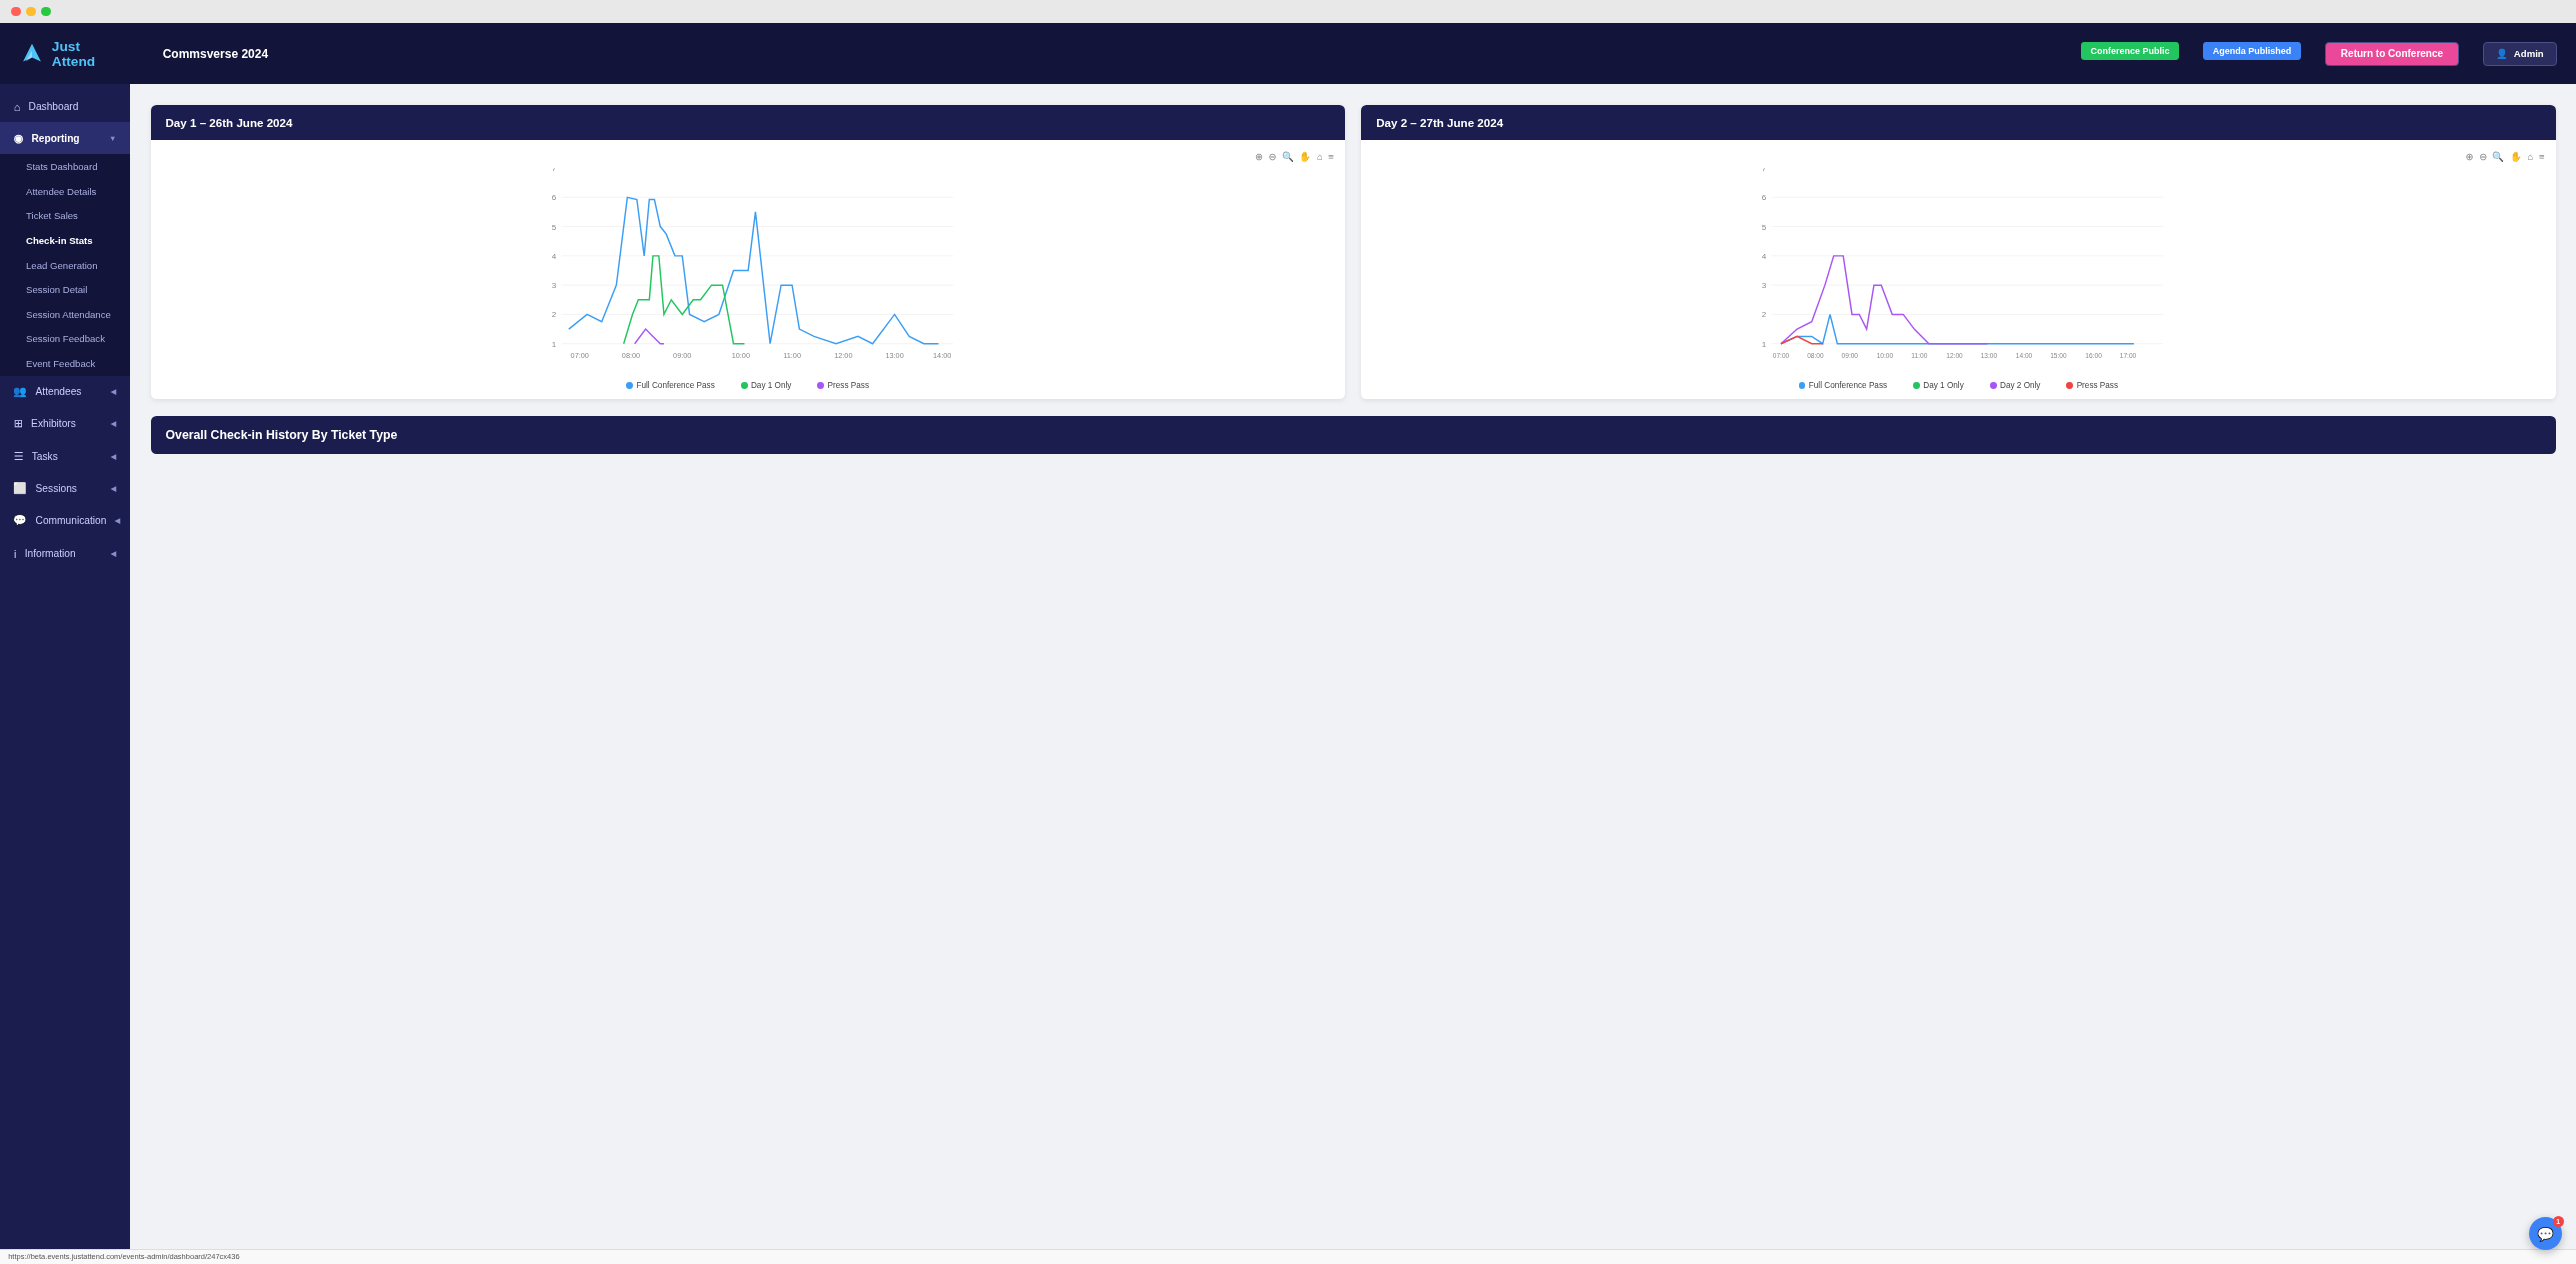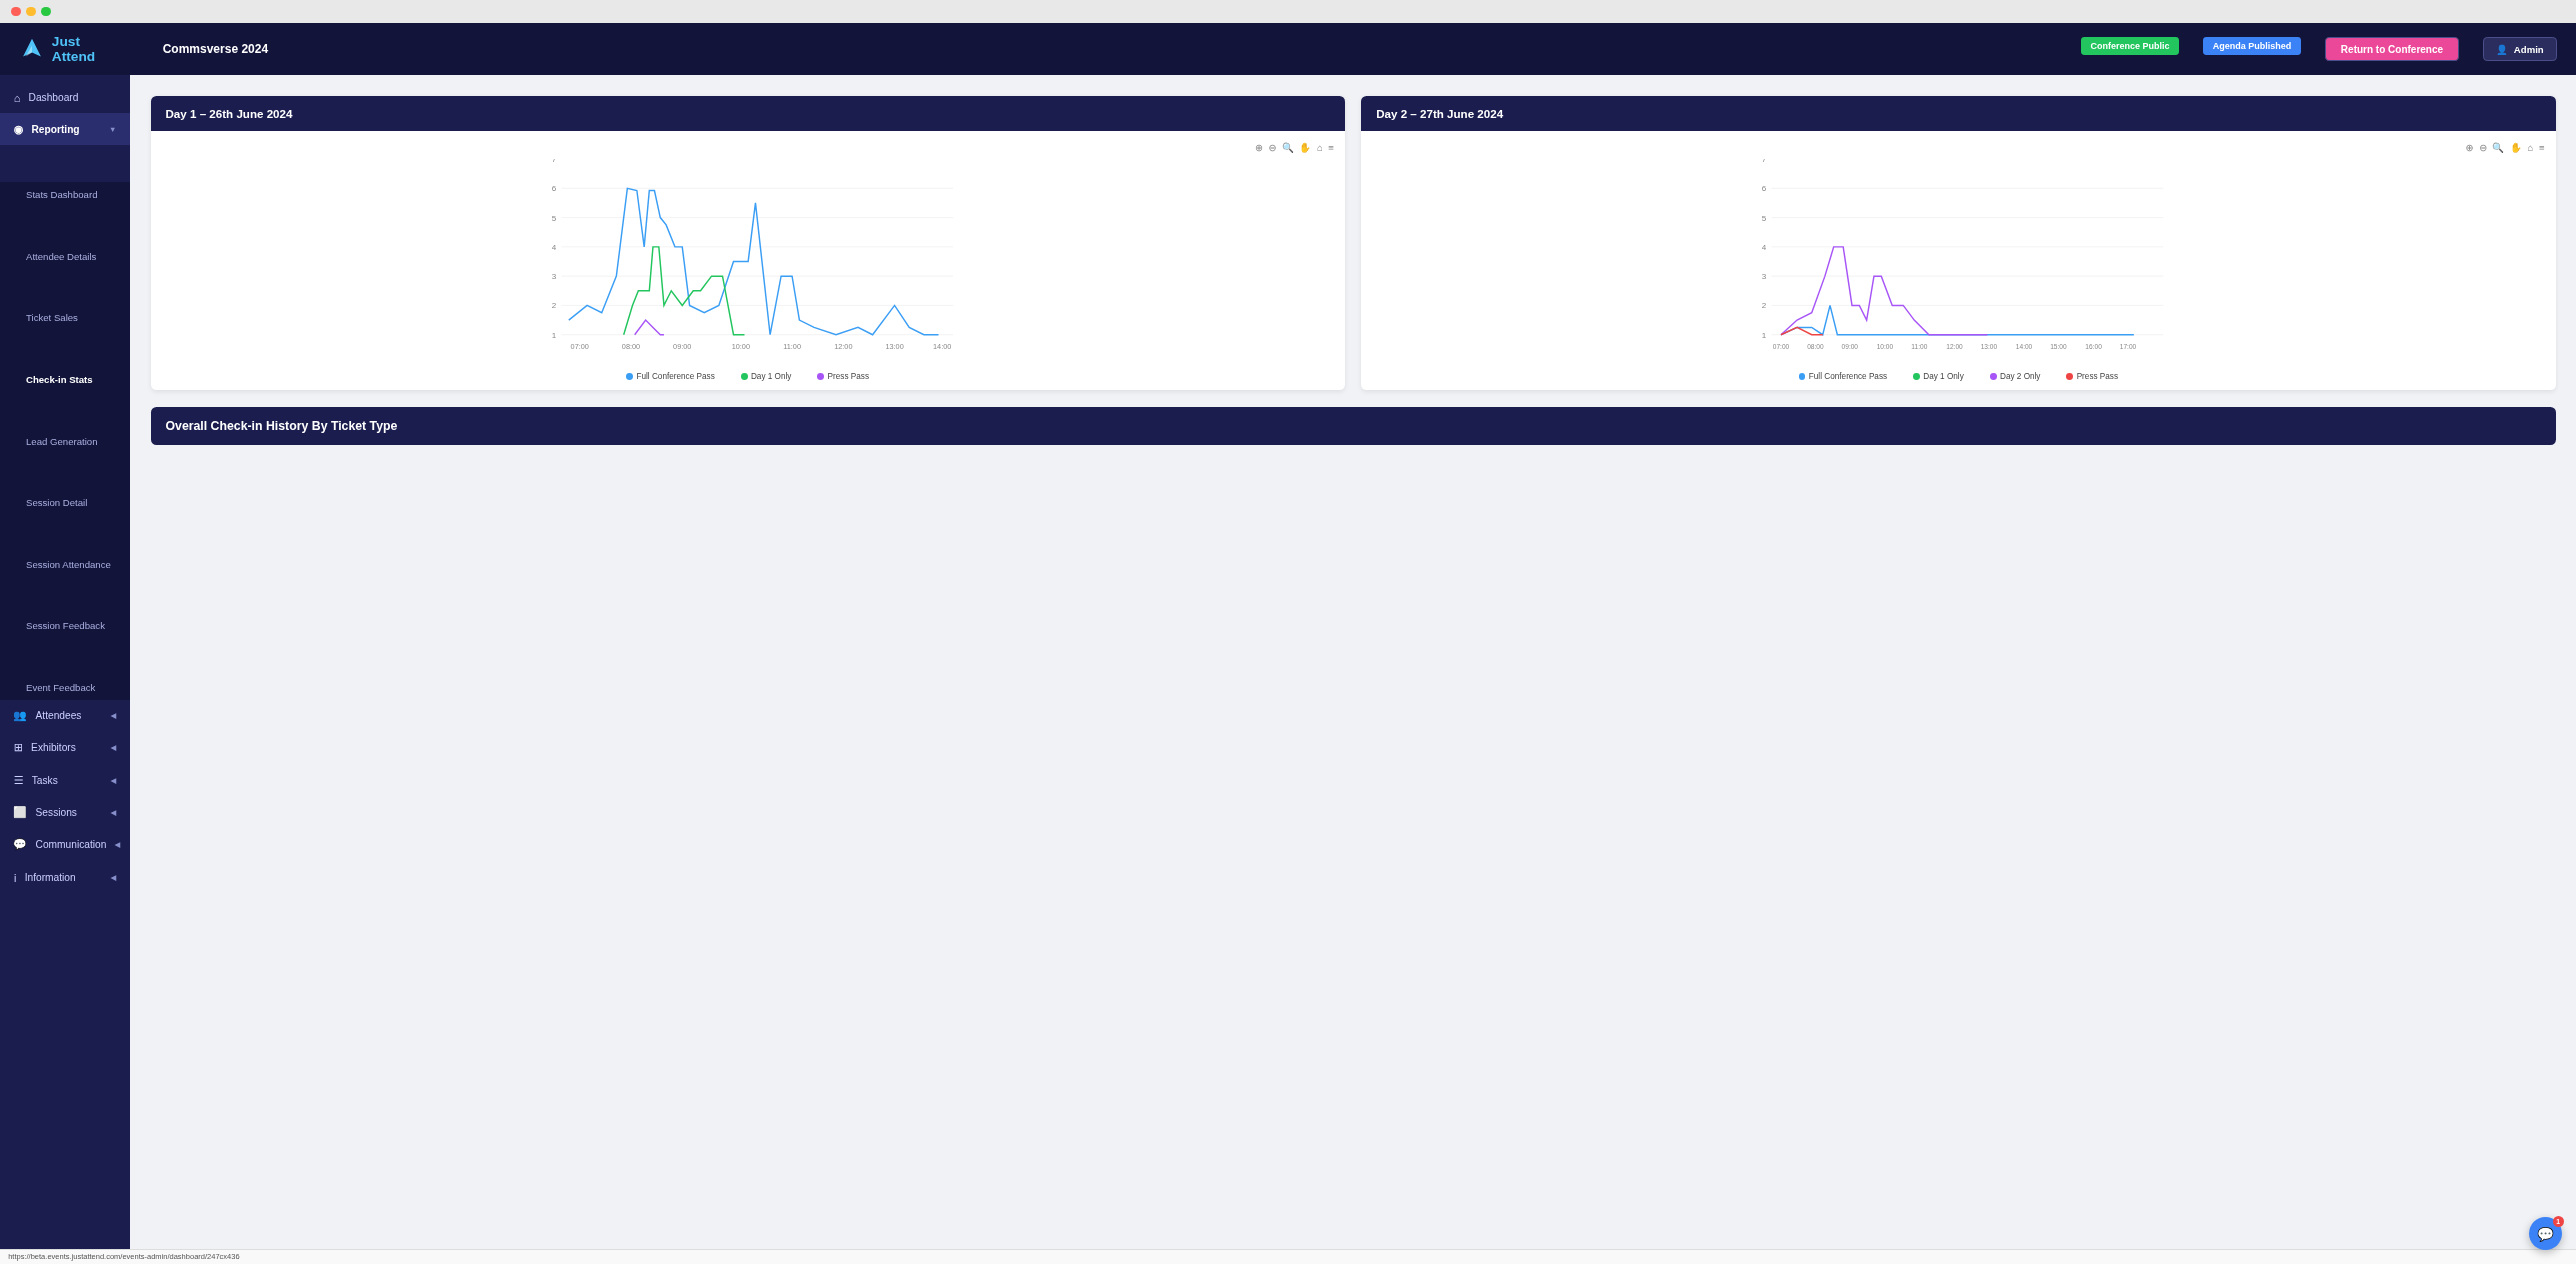--- a/index.html
+++ b/index.html
@@ -4,21 +4,21 @@
   <style>
     * { box-sizing: border-box; margin: 0; padding: 0; }
     body { font-family: -apple-system, BlinkMacSystemFont, 'Segoe UI', sans-serif; background: #f0f2f5; display: flex; flex-direction: column; height: 100vh; overflow: hidden; }
 
     
     .header {
       background: #12143a;
       display: flex;
       align-items: center;
       padding: 0 19px;
-      height: 52px;
+      height: 61px;
       flex-shrink: 0;
       gap: 13.7px;
     }
     .logo-area {
       display: flex;
       align-items: center;
       gap: 6.8px;
       width: 130px;
       flex-shrink: 0;
     }
@@ -115,21 +115,20 @@
 
     .sidebar-sub {
       background: #12143a;
     }
     .sidebar-sub-item {
       display: flex;
       padding: 6.8px 13.7px 6.8px 26px;
       color: #aab0e0;
       font-size: 9.6px;
       cursor: pointer;
-      margin-top: 37px;
     }
     .sidebar-sub-item.active { color: white; font-weight: 600; }
 
     
     .main {
       flex: 1;
       overflow-y: auto;
       background: #f0f2f5;
       padding: 20.5px;
     }

